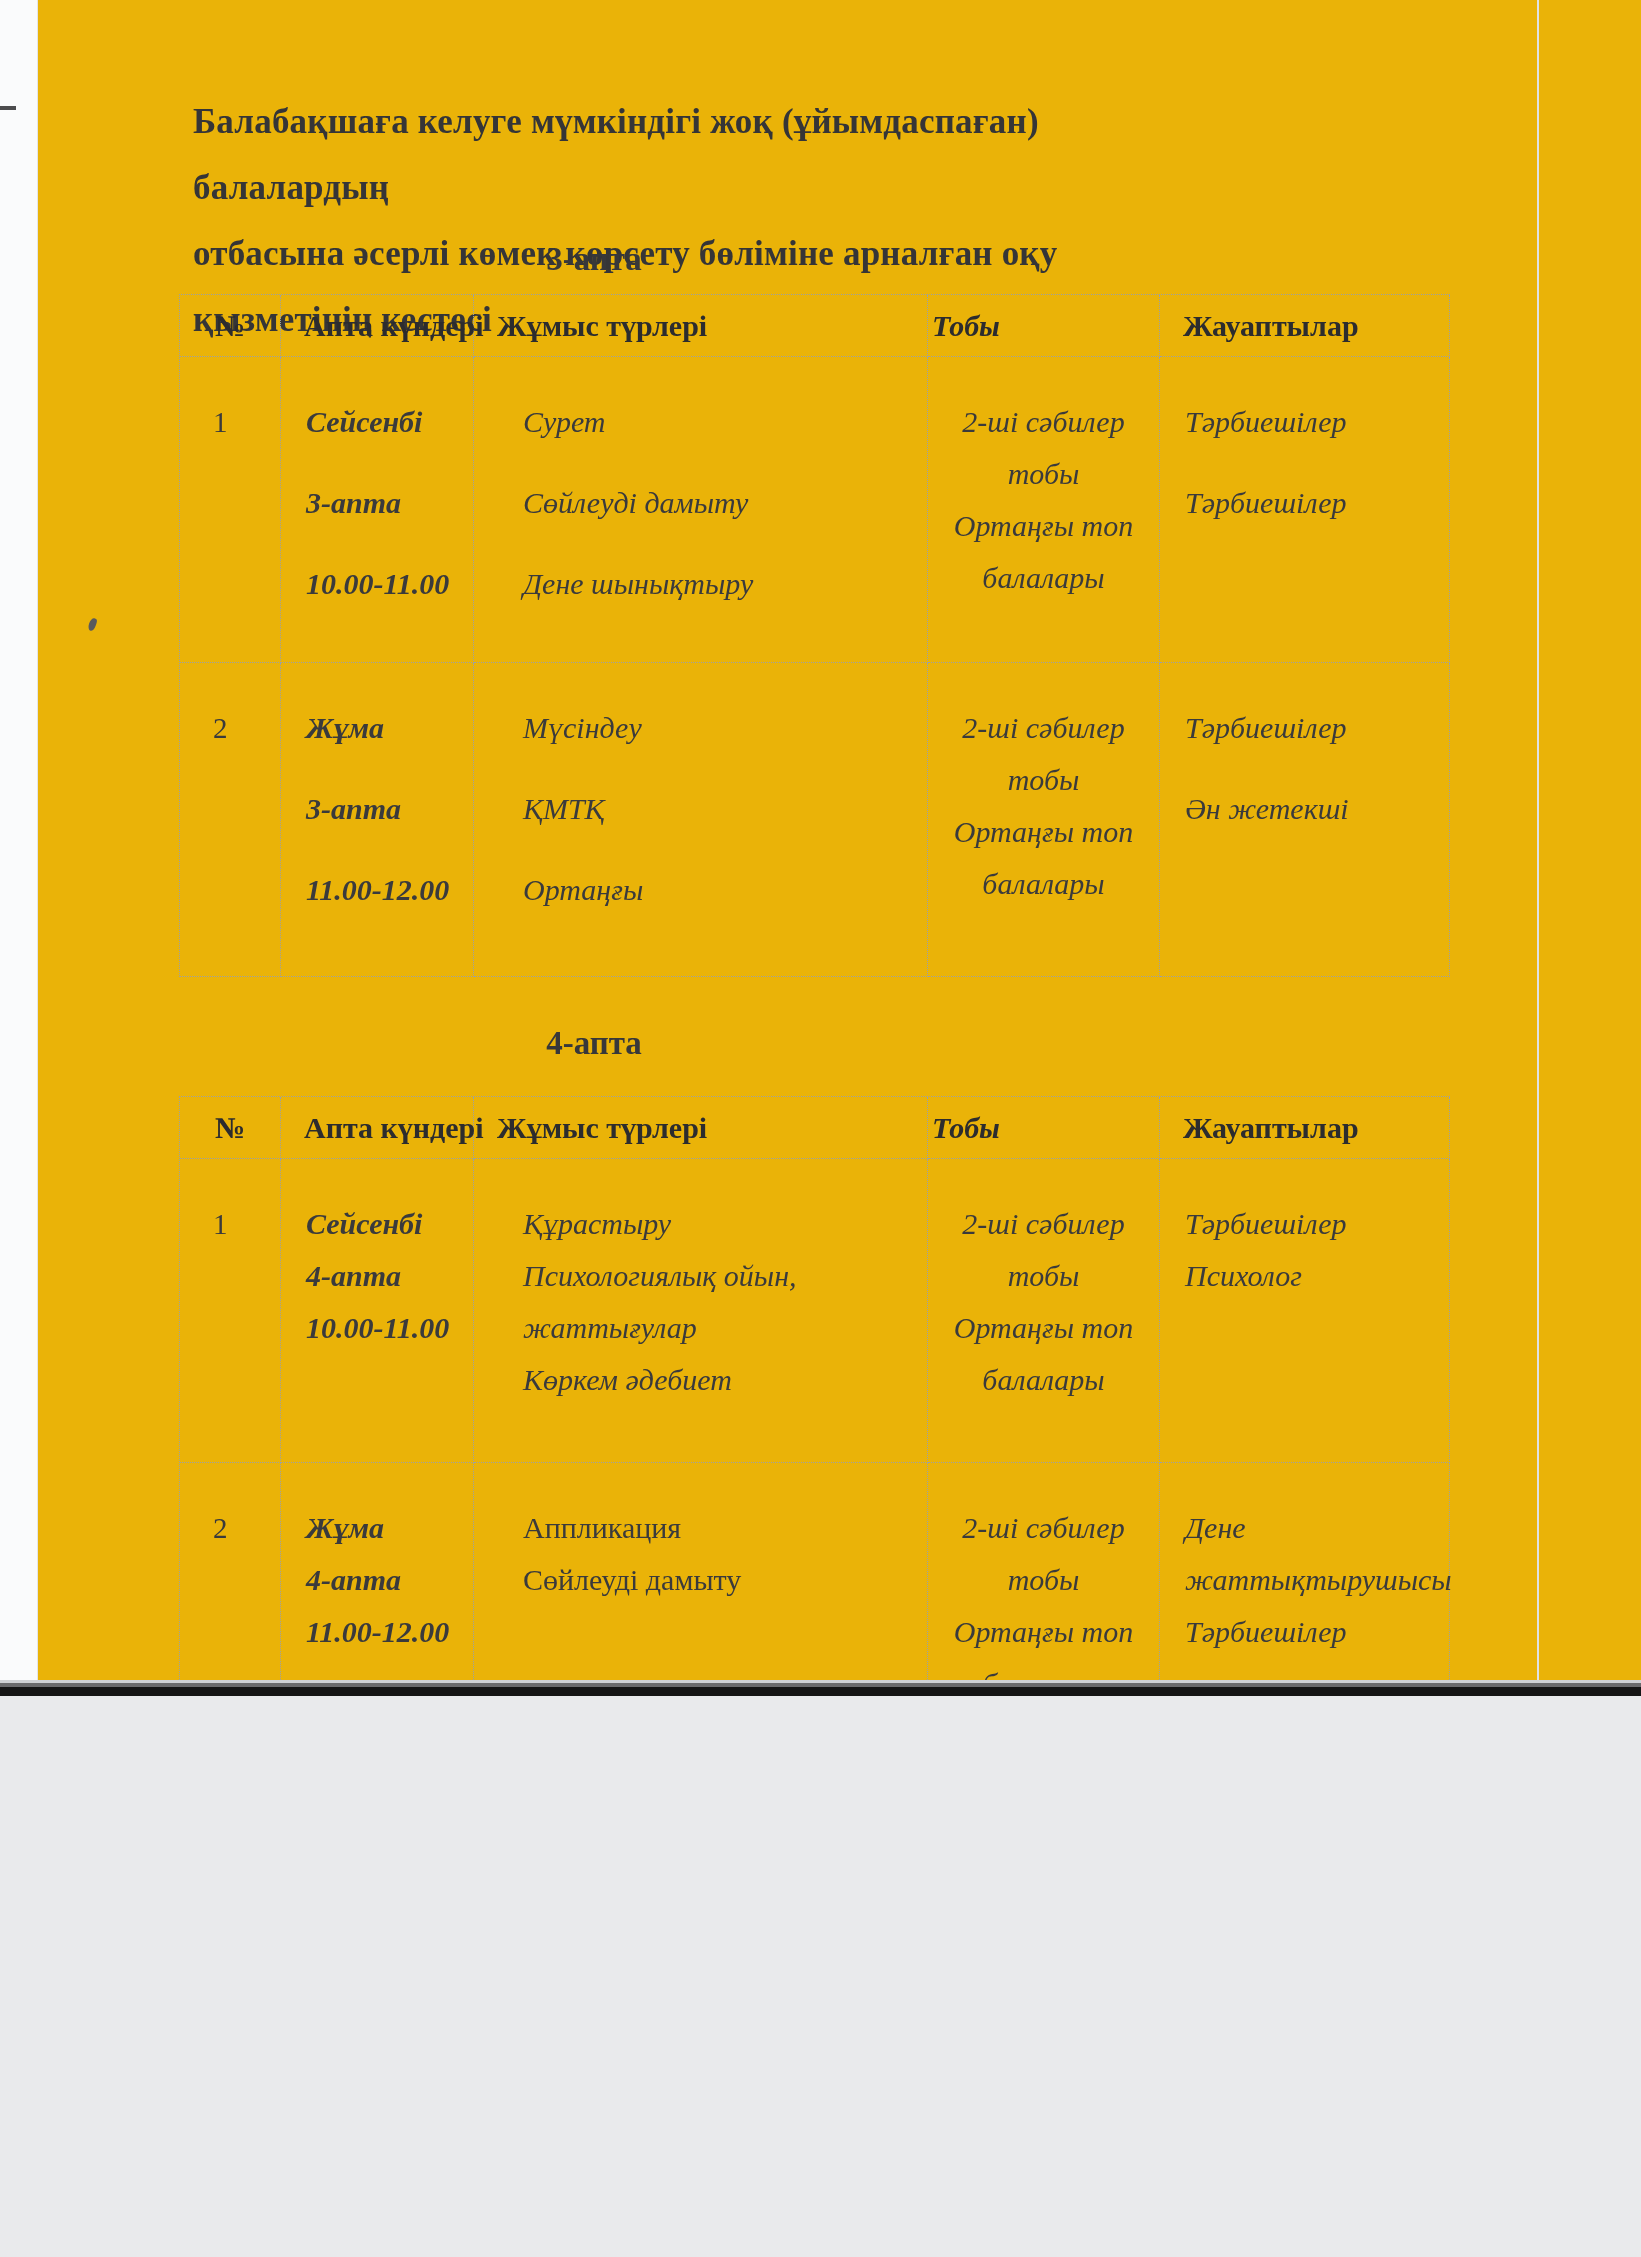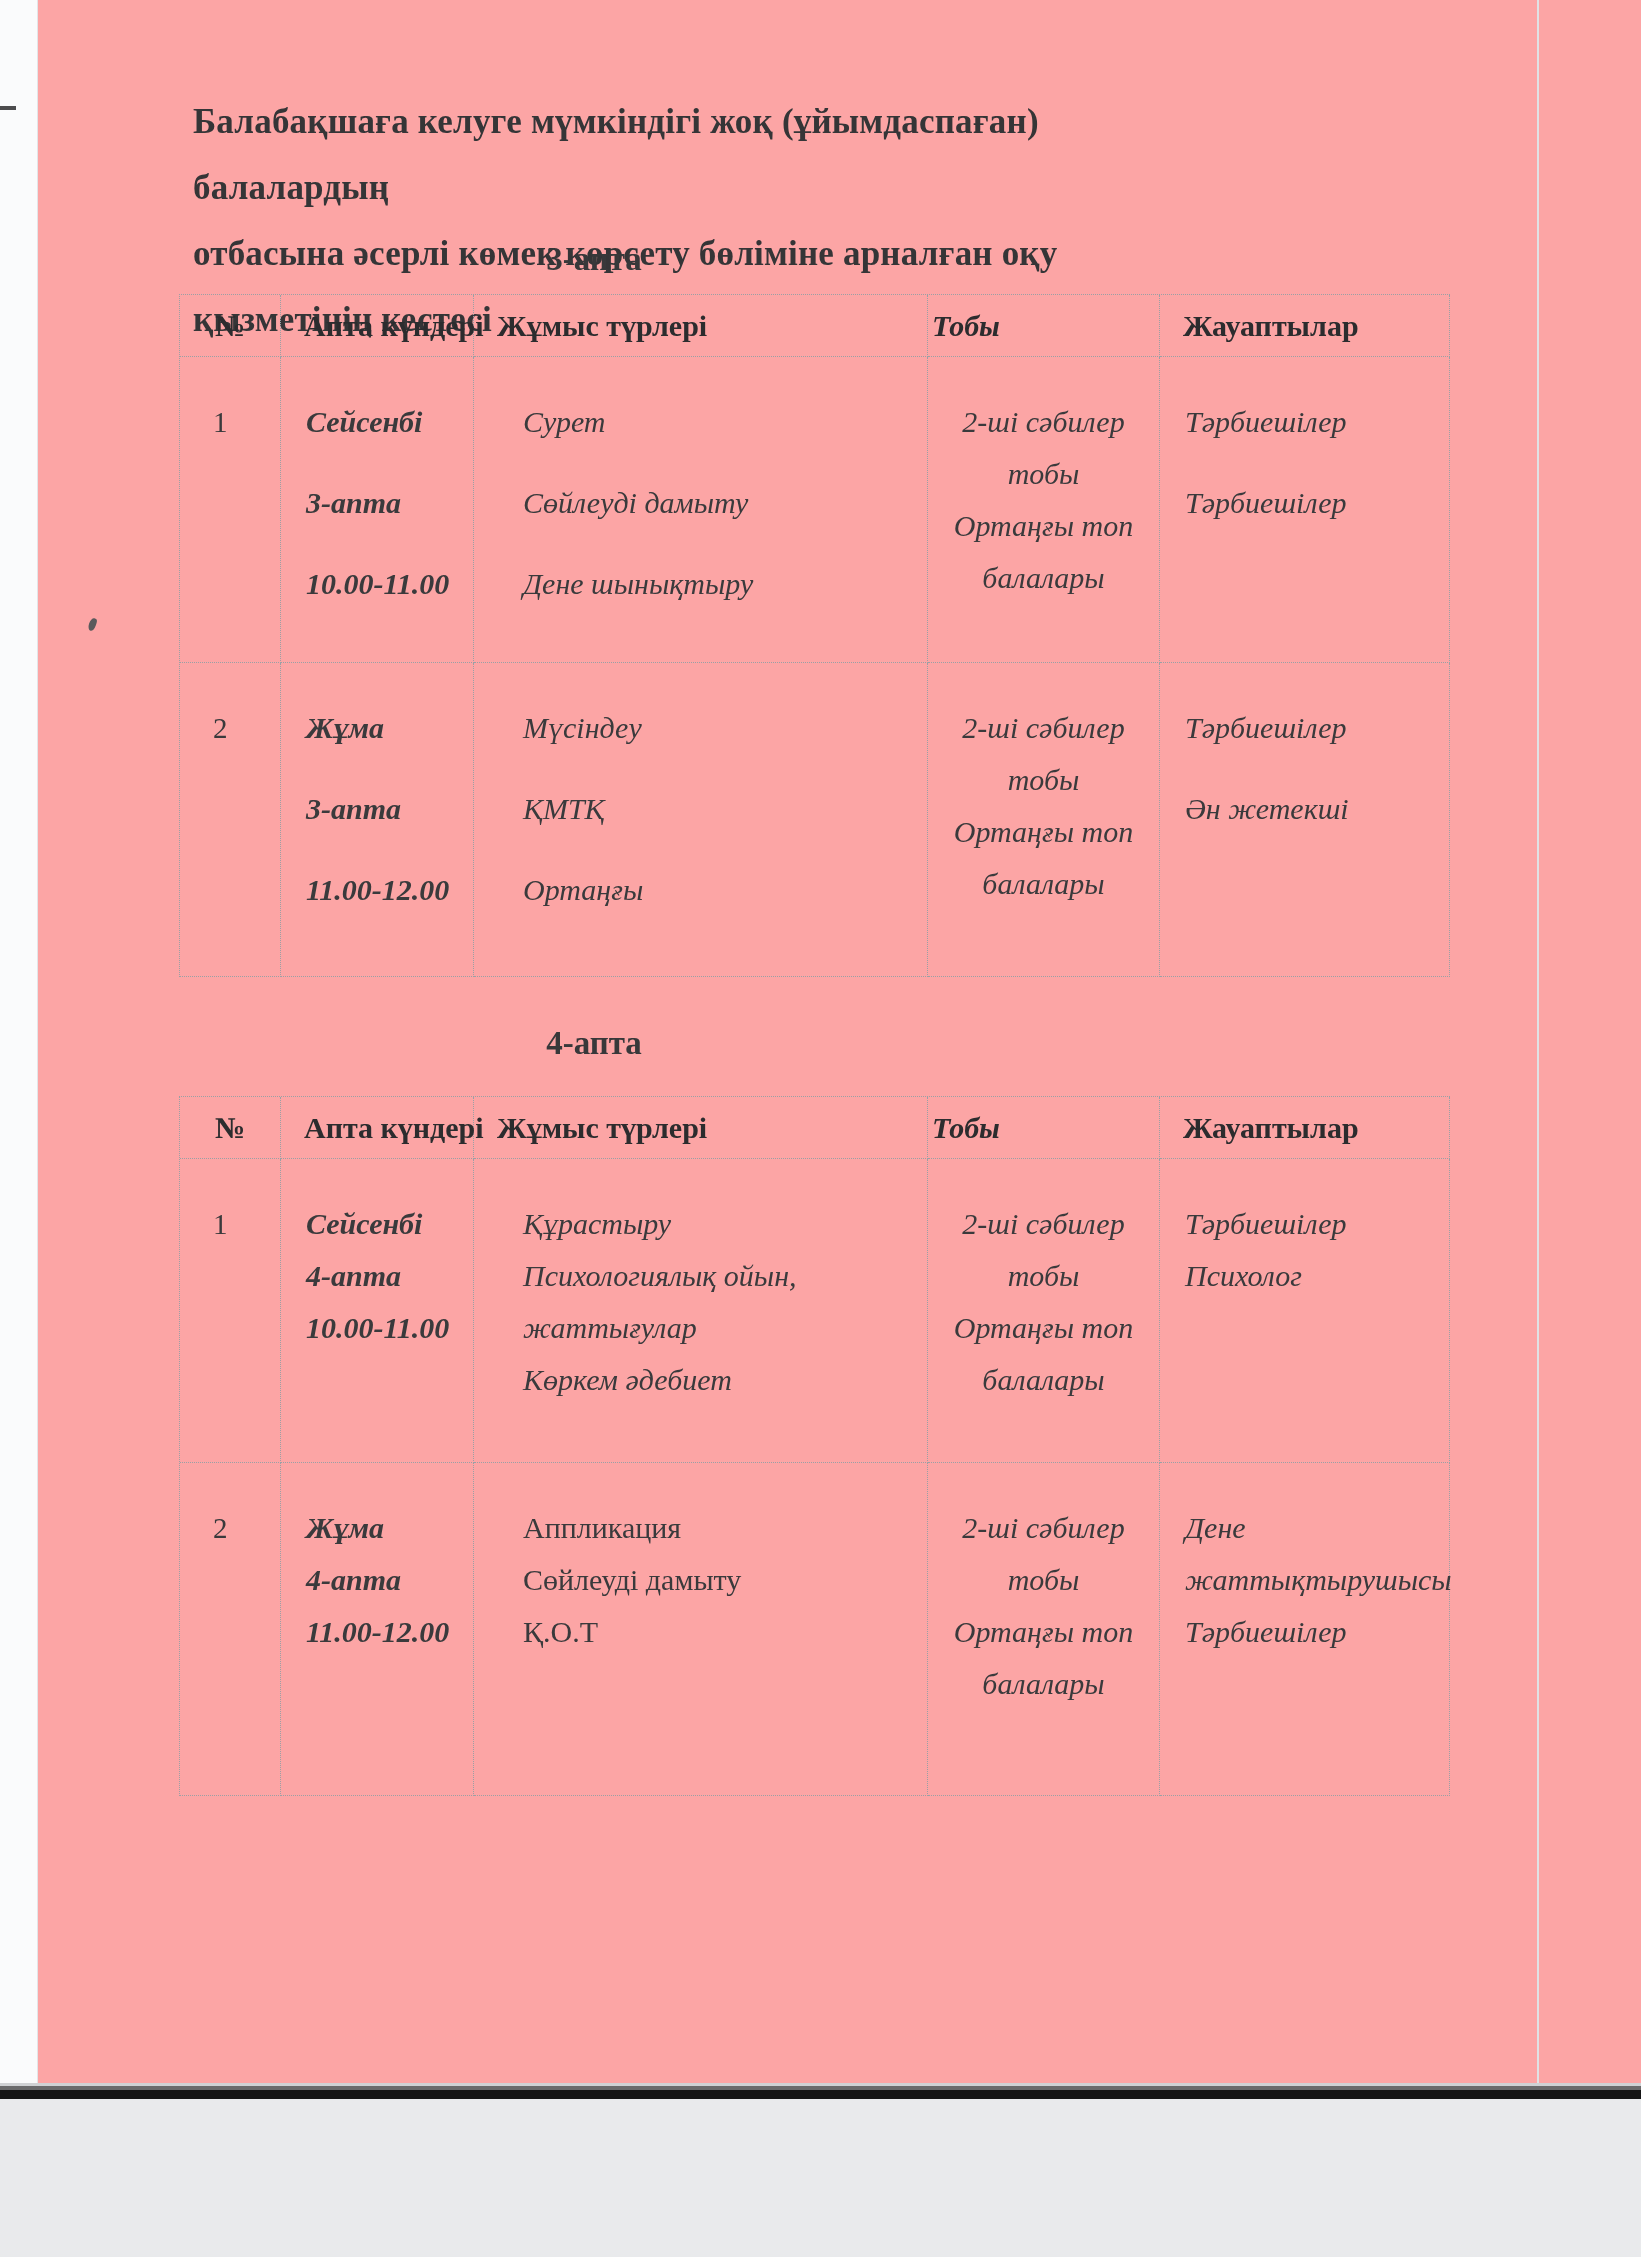--- a/index.html
+++ b/index.html
@@ -1,17 +1,17 @@
 <!DOCTYPE html>
 <html><head>
 <meta charset="utf-8">
 <style>
   html,body{margin:0;padding:0;}
   body{width:1641px;height:2257px;background:#e9eaec;font-family:"Liberation Serif","DejaVu Serif",serif;}
-  .page{position:relative;width:1641px;height:2099px;background:#fca5a5;overflow:hidden;color:#2f2f31;}
+  .page{position:relative;width:1641px;height:1696px;background:#eab308;overflow:hidden;color:#2f2f31;}
   .paper-edge-left{position:absolute;left:0;top:0;width:37px;height:100%;background:#fafbfc;border-right:1px solid #e3e5e8;}
   .paper-edge-right{position:absolute;left:1537px;top:0;width:1.9px;height:100%;background:#e0e2e5;}
   .scan-bottom-bar{position:absolute;left:0;bottom:0;width:100%;height:16.4px;
      background:linear-gradient(to bottom,#cfd1d4 0 2.9px,#6a6a6c 2.9px 6.8px,#151515 6.8px 100%);}
   .artifact{position:absolute;background:#4c4c4e;}
   .artifact.dash-left{left:0;top:106px;width:16.4px;height:3.9px;}
   .artifact.comma{left:89px;top:618px;width:6.8px;height:12.6px;border-radius:60% 40% 60% 60%;transform:rotate(18deg);background:#5a5a5c;}
   .artifact.dots-br{left:1466px;top:2127px;width:4.8px;height:4.8px;border-radius:50%;background:#8a8a8c;box-shadow:13.5px 5.8px 0 -1px #9a9a9c,29px 2.9px 0 -1px #a7a7a9;}
   .artifact.speck{left:1354px;top:2170px;width:2.9px;height:9.7px;background:#7d7d7f;}
 
@@ -149,21 +149,20 @@
     <div class="trow tbody-row row2">
       <div class="cell col-num">2</div>
       <div class="cell col-days">
         <div class="entry">Жұма</div>
         <div class="entry">4-апта</div>
         <div class="entry">11.00-12.00</div>
       </div>
       <div class="cell col-works upright">
         <div class="entry">Аппликация</div>
         <div class="entry">Сөйлеуді дамыту</div>
-        <div class="entry">Қ.О.Т</div>
       </div>
       <div class="cell col-group">
         <div class="entry">2-ші сәбилер тобы</div>
         <div class="entry">Ортаңғы топ балалары</div>
       </div>
       <div class="cell col-resp">
         <div class="entry">Дене жаттықтырушысы</div>
         <div class="entry">Тәрбиешілер</div>
       </div>
     </div>

